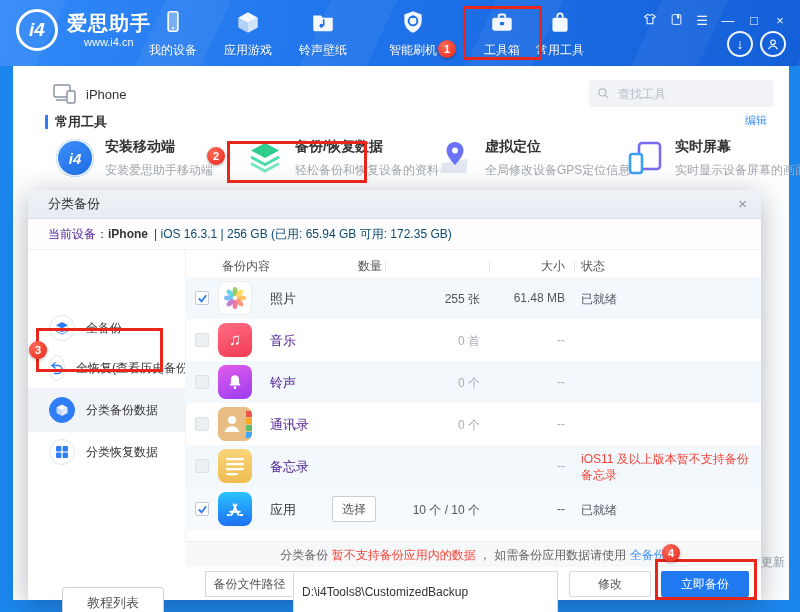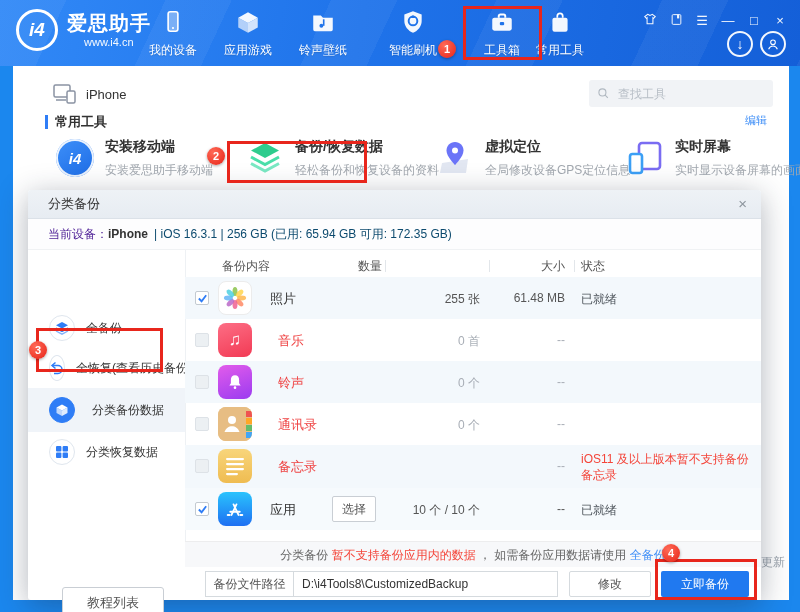--- a/index.html
+++ b/index.html
@@ -92,37 +92,37 @@
   .cb.off{background:#ecf0f3;border-color:#dde2e7;}
   .app-ic{position:absolute;left:33px;top:4px;width:34px;height:34px;border-radius:8px;overflow:hidden;
     display:flex;align-items:center;justify-content:center;box-sizing:border-box;}
   .ic-photos{background:#fff;border:1px solid #ececec;}
   .ic-music{background:linear-gradient(160deg,#fd6e85,#f23a54);color:#fff;font-size:17px;}
   .ic-bell{background:linear-gradient(160deg,#e25ceb,#9b3bf0);}
   .ic-contacts{background:#eac182;}
   .ic-notes{background:linear-gradient(#f8d57b,#efbc51);}
   .ic-appstore{background:linear-gradient(#2ac3fd,#1d6ff2);}
   .r-name{position:absolute;left:85px;top:13px;font-size:13px;color:#333;}
-  .t-row.dim .r-name{color:#ef4444;margin-left:8px;}
+  .t-row.dim .r-name{color:#4c1d95;}
   .r-count{position:absolute;left:173px;width:122px;top:14px;font-size:12px;color:#555;text-align:right;}
   .r-size{position:absolute;left:300px;width:80px;top:14px;font-size:12px;color:#555;text-align:right;}
   .t-row.dim .r-count,.t-row.dim .r-size{color:#a8aeb6;}
   .r-status{position:absolute;left:396px;top:14px;width:172px;font-size:12px;color:#4d545b;line-height:16px;}
   .r-status.warn{color:#f4453a;top:6px;}
   .sel-btn{position:absolute;left:147px;top:8px;width:44px;height:26px;border:1px solid #c9ced4;border-radius:2px;background:#fff;
     font-size:12px;color:#555;display:flex;align-items:center;justify-content:center;cursor:pointer;box-sizing:border-box;}
 
   .m-notice{position:absolute;left:157px;right:0;top:351px;height:26px;background:#f7f8fa;border-top:1px solid #ededee;
     display:flex;align-items:center;justify-content:center;font-size:12px;color:#666;white-space:pre;}
   .m-notice .warn{color:#f4453a;}
   .m-notice .link{color:#3e8ef7;cursor:pointer;}
   .m-footer{position:absolute;left:157px;right:0;top:377px;height:33px;background:#fff;}
   .path-label{position:absolute;left:20px;top:4px;width:88px;height:26px;border:1px solid #d5dade;border-right:none;
     box-sizing:border-box;font-size:12px;color:#555;display:flex;align-items:center;justify-content:center;background:#fff;}
-  .path-input{position:absolute;left:108px;top:4px;width:265px;height:26px;border:1px solid #d5dade;box-sizing:border-box;
+  .path-input{position:absolute;left:108px;top:4px;width:265px;height:42px;border:1px solid #d5dade;box-sizing:border-box;
     font-size:12px;color:#333;padding:0 8px;font-family:inherit;outline:none;}
   .modify-btn{position:absolute;left:384px;top:4px;width:82px;height:26px;border:1px solid #d5dade;border-radius:2px;background:#fff;
     font-size:12px;color:#555;display:flex;align-items:center;justify-content:center;cursor:pointer;box-sizing:border-box;}
   .backup-btn{position:absolute;left:476px;top:4px;width:88px;height:26px;border-radius:2px;background:#2079f0;
     font-size:12px;color:#fff;display:flex;align-items:center;justify-content:center;cursor:pointer;}
 </style>
 </head>
 <body>
 
 <div class="window">
@@ -325,21 +325,21 @@
       </div>
       <div class="s-item" style="top:98px;">
         <span class="s-ic">
           <svg width="14" height="14" viewBox="0 0 14 14">
               <path d="M5.5 1.5L2 4.5l3.5 3" fill="none" stroke="#2f7df6" stroke-width="1.5"></path>
               <path d="M2 4.5h6a4 4 0 0 1 0 8H4" fill="none" stroke="#2f7df6" stroke-width="1.5"></path>
             </svg>
         </span>
         <span class="s-label">全恢复(查看历史备份)</span>
       </div>
-      <div class="s-item sel" style="top:138px;gap:6px;">
+      <div class="s-item sel" style="top:138px;">
         <span class="s-ic solid">
           <svg width="14" height="14" viewBox="0 0 14 14">
               <polygon points="7,1.5 12.5,4.5 7,7.5 1.5,4.5" fill="#fff"></polygon>
               <polygon points="1.5,4.5 7,7.5 7,13 1.5,10" fill="#fff" opacity=".7"></polygon>
               <polygon points="12.5,4.5 7,7.5 7,13 12.5,10" fill="#fff" opacity=".85"></polygon>
             </svg>
         </span>
         <span class="s-label">分类备份数据</span>
       </div>
       <div class="s-item" style="top:182px;">

